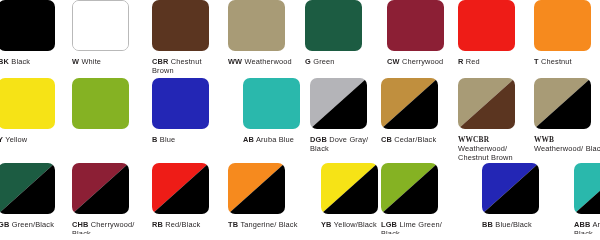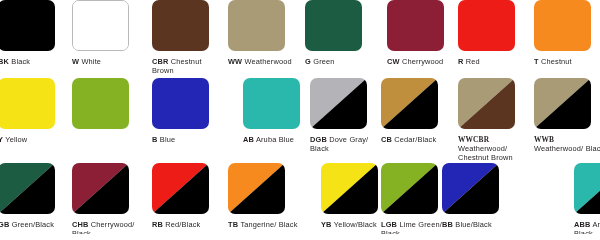--- a/index.html
+++ b/index.html
@@ -235,21 +235,21 @@
         </div>
         <div class="swatch-label"><span class="code">YB</span> <span class="name">Yellow/Black</span></div>
       </div>
       <div class="swatch-cell" style="left: 381px;">
         <div class="swatch-box">
           <div class="fill-split-primary" style="background: rgb(133, 178, 35);"></div>
           <div class="fill-split-secondary" style="background: rgb(0, 0, 0);"></div>
         </div>
         <div class="swatch-label"><span class="code">LGB</span> <span class="name">Lime Green/ Black</span></div>
       </div>
-      <div class="swatch-cell" style="left: 442px;">
+      <div class="swatch-cell" style="left: 482px;">
         <div class="swatch-box">
           <div class="fill-split-primary" style="background: rgb(35, 38, 181);"></div>
           <div class="fill-split-secondary" style="background: rgb(0, 0, 0);"></div>
         </div>
         <div class="swatch-label"><span class="code">BB</span> <span class="name">Blue/Black</span></div>
       </div>
       <div class="swatch-cell" style="left: 534px; margin-left: 40px;">
         <div class="swatch-box">
           <div class="fill-split-primary" style="background: rgb(42, 184, 172);"></div>
           <div class="fill-split-secondary" style="background: rgb(0, 0, 0);"></div>

